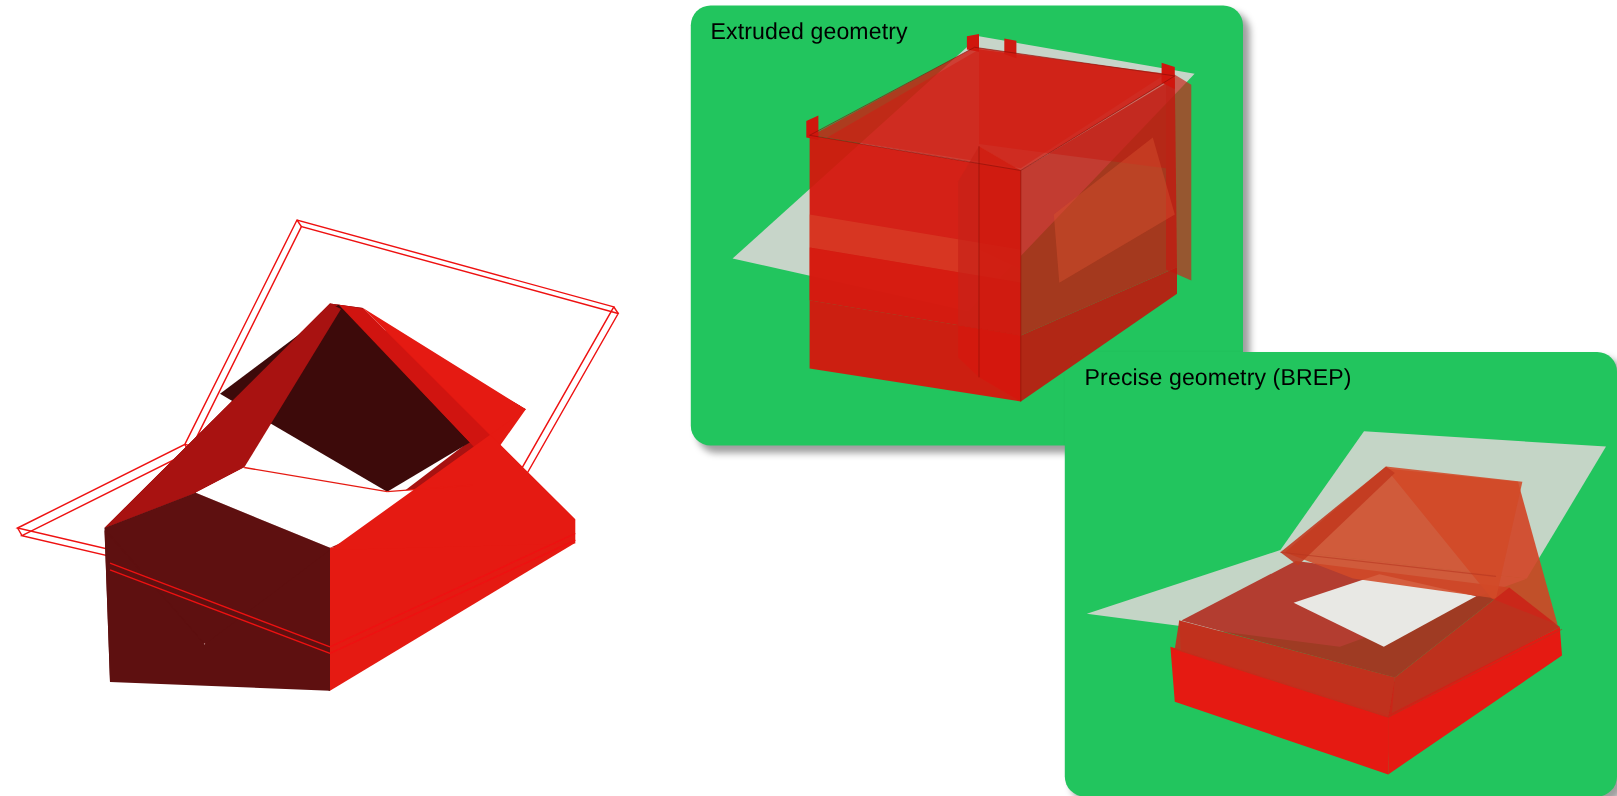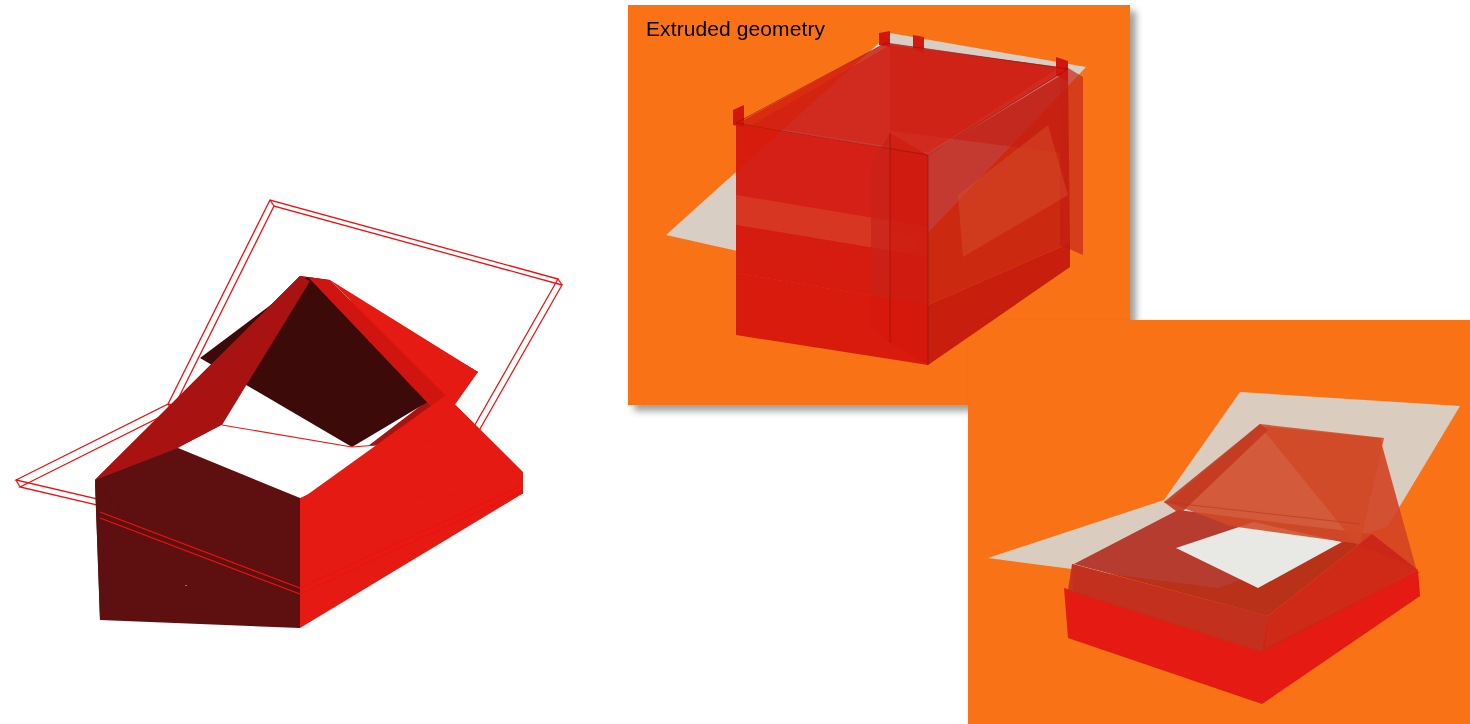--- a/index.html
+++ b/index.html
@@ -20,23 +20,24 @@
     display: block;
   }
   #main-figure {
     left: 0;
     top: 0;
     width: 630px;
     height: 724px;
   }
   .callout-panel {
     position: absolute;
-    background: #f97316;
+    background: #22c55e;
     box-shadow: 6px 6px 7px rgba(0,0,0,0.38);
     overflow: hidden;
+    border-radius: 18px;
   }
   #panel-extruded {
     left: 628px;
     top: 5px;
     width: 502px;
     height: 400px;
   }
   #panel-brep {
     left: 968px;
     top: 320px;
@@ -205,15 +206,16 @@
       <path d="M 300,296 L 404,214 L 450,250 L 294,332 Z" fill="#cb2418" fill-opacity="0.92"></path>
 
       <path d="M 104,244 L 300,296 L 294,332 L 100,270 Z" fill="#c2301d" fill-opacity="0.92"></path>
 
       <g fill="none" stroke="#b5351f" stroke-width="1" stroke-opacity="0.6">
         <path d="M 100,270 L 294,332 L 452,252"></path>
         <path d="M 196,182 L 392,204"></path>
       </g>
     </svg>
 
+    <div class="panel-title">Precise geometry (BREP)</div>
   </div>
 
 </div>
 
 </body></html>

